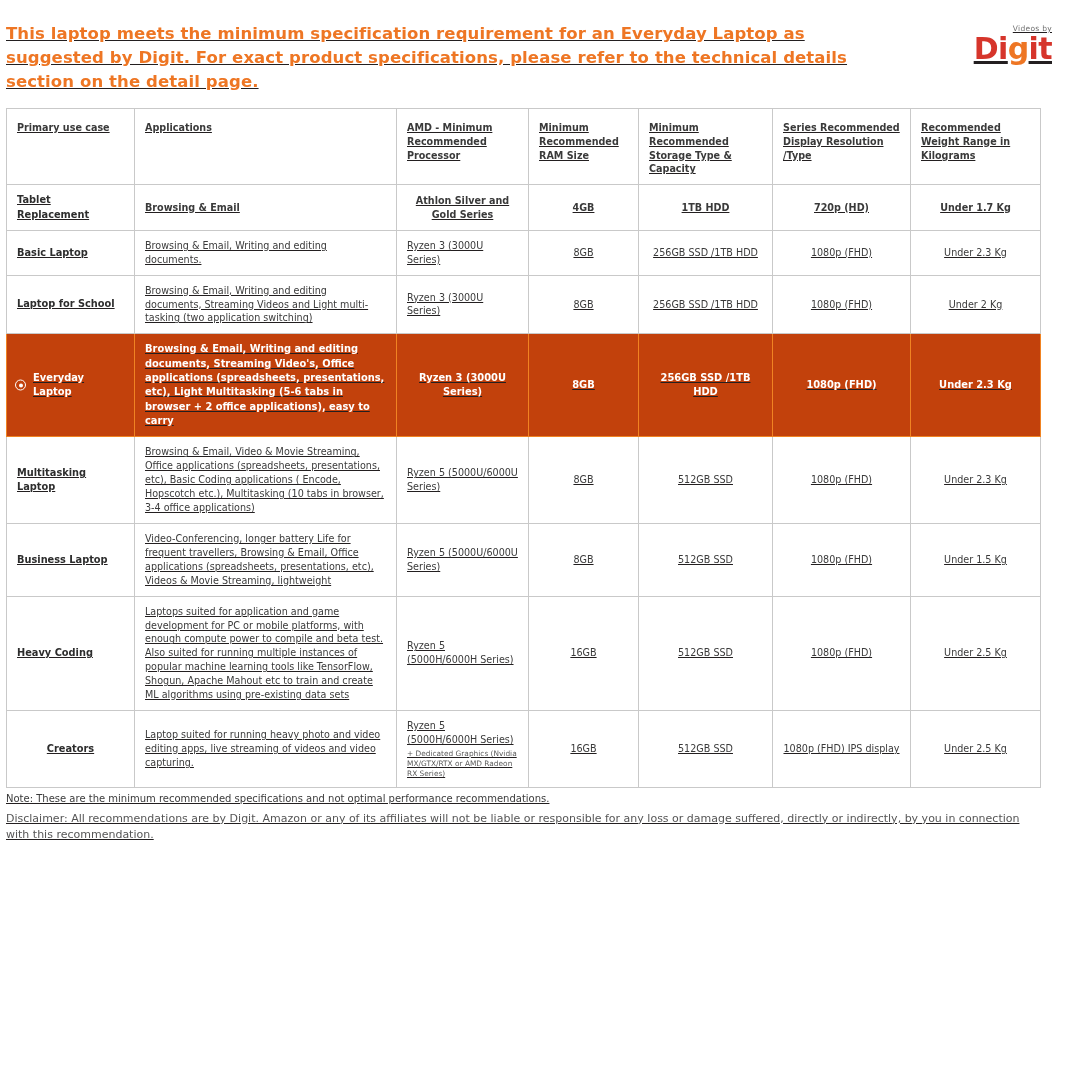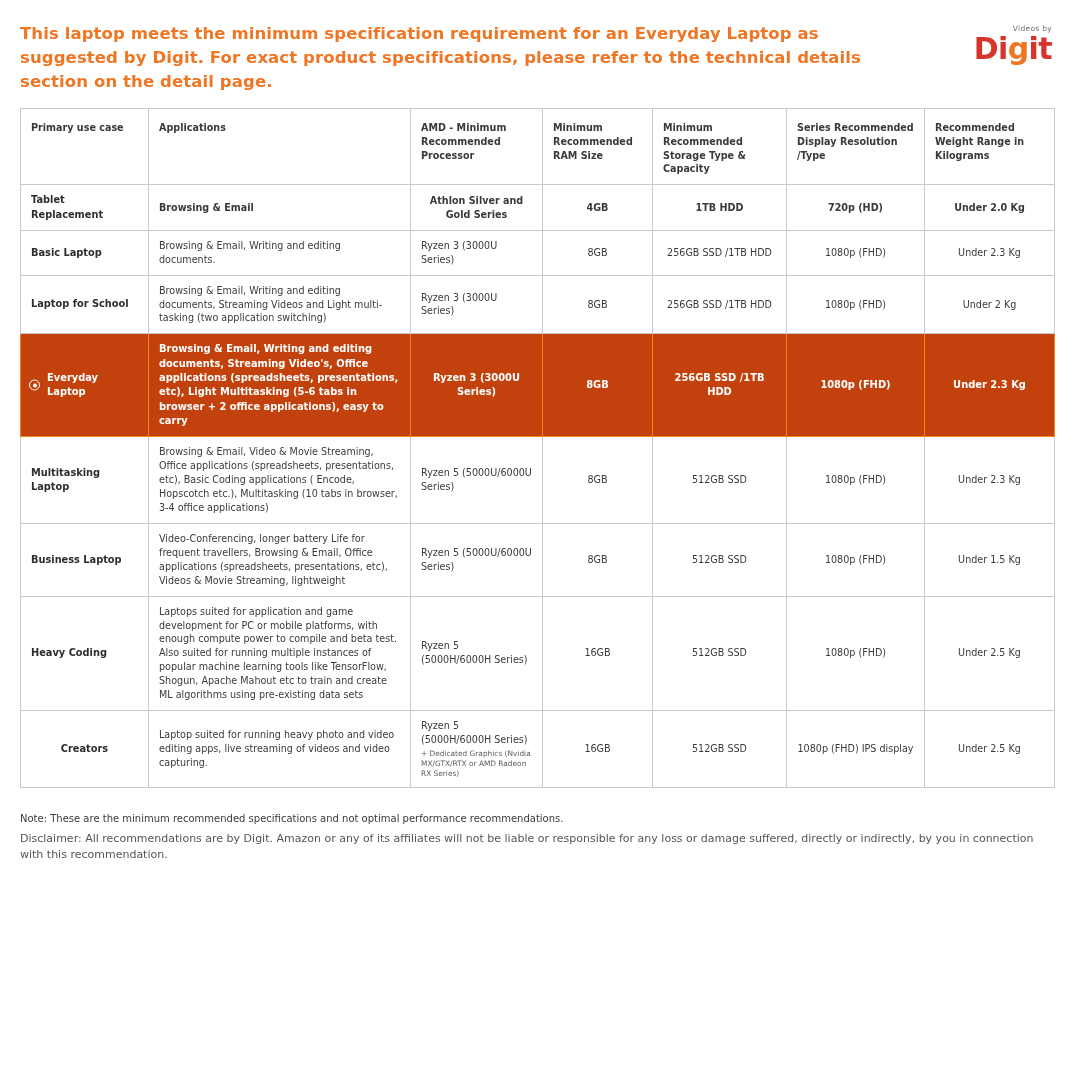--- a/index.html
+++ b/index.html
@@ -4,21 +4,21 @@
 <style>
   * { box-sizing: border-box; }
   html, body { margin:0; padding:0; }
   body {
     width:1080px; height:1080px;
     background:#ffffff;
     font-family:"DejaVu Sans", sans-serif;
     color:#231f20;
     overflow:hidden;
   }
-  .page { position:relative; width:1080px; height:1032px; padding:22px 22px 6px 20px; }
+  .page { position:relative; width:1080px; height:1032px; padding:22px 22px 6px 6px;text-decoration:underline; }
 
   
   .header { display:flex; align-items:flex-start; justify-content:space-between; }
   .headline {
     width:860px;
     color:#ee7624;
     font-weight:bold;
     font-size:16.5px;
     line-height:1.45;
     letter-spacing:0.1px;
@@ -80,21 +80,21 @@
     border:1.4px solid #ffffff;
     display:flex; align-items:center; justify-content:center;
   }
   .bullet::after {
     content:""; width:4px; height:4px; border-radius:50%; background:#ffffff;
   }
 
   .small-note { font-size:7.4px; line-height:1.35; color:#5a5a5a; display:block; margin-top:2px; }
 
   
-  .footer { margin-top:24px; width:1034px; }
+  .footer { margin-top:4px; width:1034px; }
   .note { font-size:10px; color:#3a3a3a; line-height:1.4; }
   .disclaimer { font-size:11px; color:#555; line-height:1.5; margin-top:5px; }
 </style>
 </head>
 <body>
 
 <div class="page">
 
   <div class="header">
     <div class="headline">This laptop meets the minimum specification requirement for an Everyday Laptop as suggested by Digit. For exact product specifications, please refer to the technical details section on the detail page.</div>
@@ -128,21 +128,21 @@
       </thead>
       <tbody>
 
         <tr>
           <td class="usecase">Tablet Replacement</td>
           <td class="apps" style="font-weight:bold;">Browsing &amp; Email</td>
           <td class="center" style="font-weight:bold;">Athlon Silver and Gold Series</td>
           <td class="center" style="font-weight:bold;">4GB</td>
           <td class="center" style="font-weight:bold;">1TB HDD</td>
           <td class="center" style="font-weight:bold;">720p (HD)</td>
-          <td class="center" style="font-weight:bold;">Under 2.0 Kg</td>
+          <td class="center" style="font-weight:bold;">Under 1.7 Kg</td>
         </tr>
 
         <tr>
           <td class="usecase">Basic Laptop</td>
           <td class="apps">Browsing &amp; Email, Writing and editing documents.</td>
           <td>Ryzen 3 (3000U Series)</td>
           <td class="center">8GB</td>
           <td class="center">256GB SSD /1TB HDD</td>
           <td class="center">1080p (FHD)</td>
           <td class="center">Under 2.3 Kg</td>

